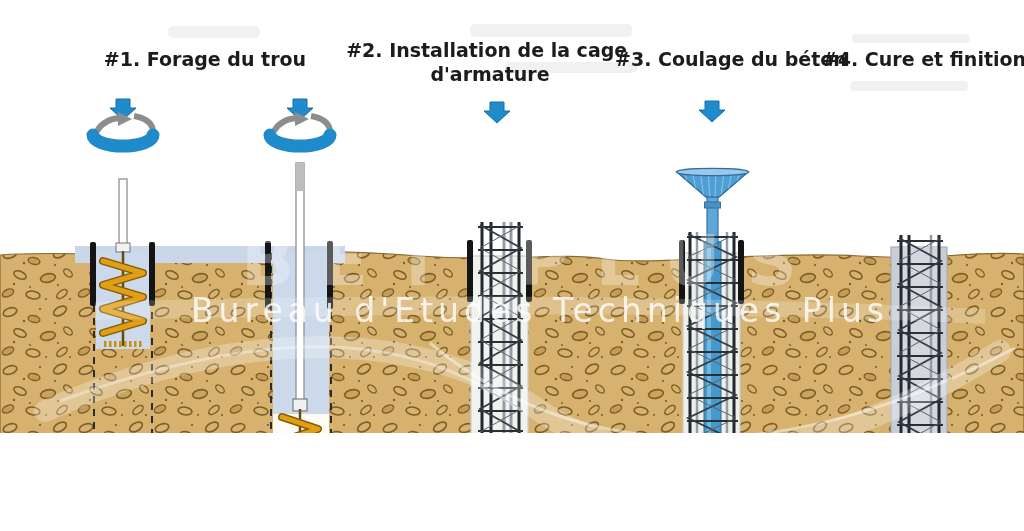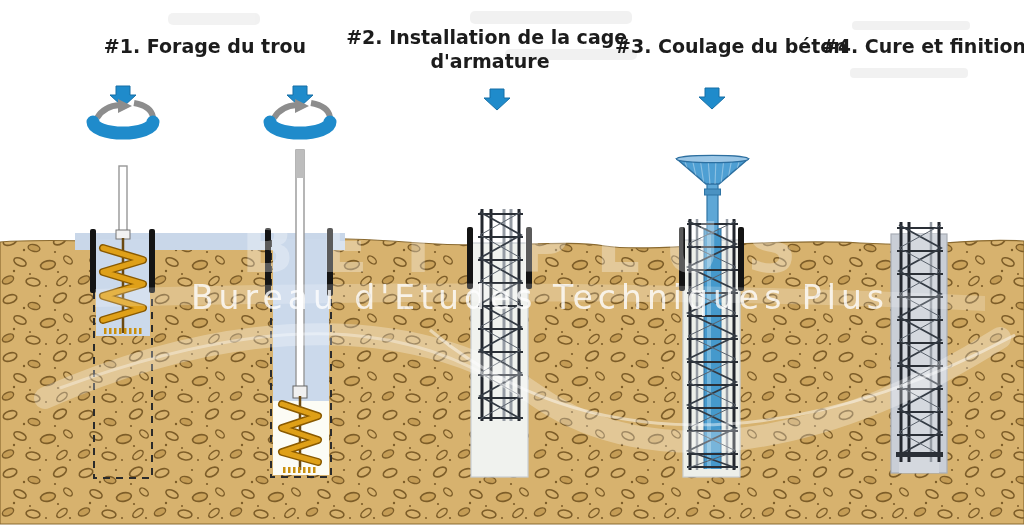--- a/index.html
+++ b/index.html
@@ -1,17 +1,17 @@
 <!DOCTYPE html>
 <html><head>
 <meta charset="utf-8">
 <style>
   html,body{margin:0;padding:0;background:#ffffff;}
-  .stage{position:relative;width:1024px;height:531px;background:#c2410c;overflow:hidden;
-         font-family:"DejaVu Sans",sans-serif;}
+  .stage{position:relative;width:1024px;height:420px;background:#c2410c;overflow:hidden;
+         font-family:"DejaVu Sans",sans-serif;margin-top:13px;}
   svg{display:block;}
   text{font-family:"DejaVu Sans",sans-serif;}
   .step-label{font-size:19px;font-weight:600;fill:#1c1c1c;}
   .wm-brand{font-size:70px;font-weight:bold;fill:#ffffff;opacity:.30;letter-spacing:26px;}
   .wm-sub{font-size:33px;font-weight:400;fill:#ffffff;opacity:.80;letter-spacing:5px;}
 </style>
 </head>
 <body>
 
 <div class="stage">

